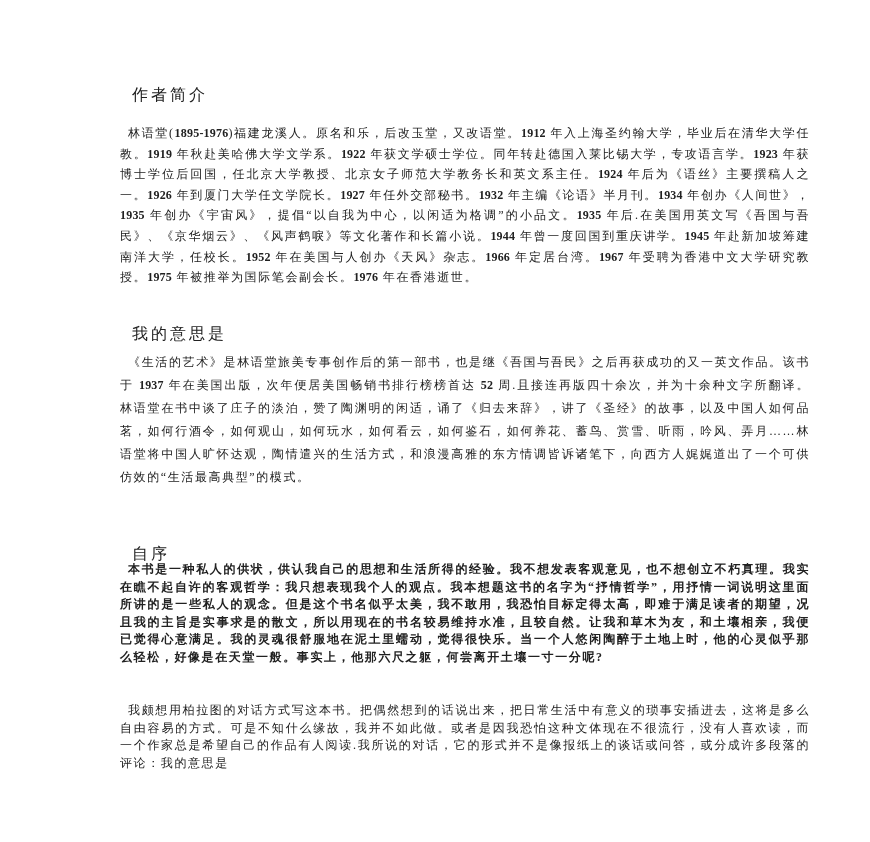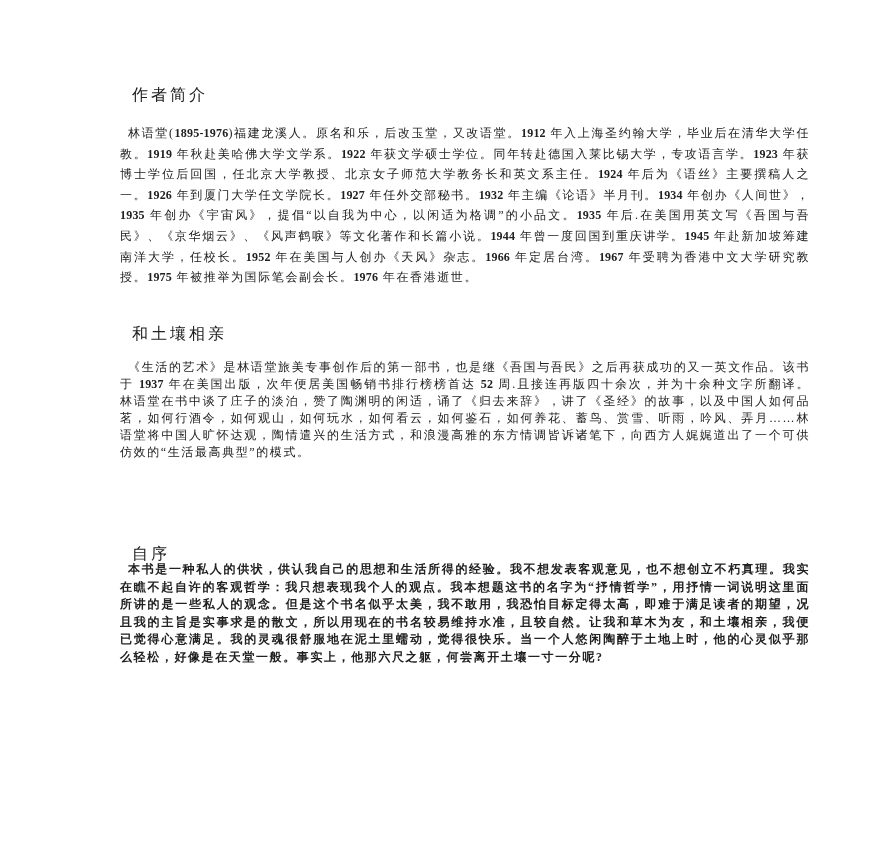--- a/index.html
+++ b/index.html
@@ -41,36 +41,37 @@
   }
   
   .num {
     font-weight: 700;
     letter-spacing: 0.2px;
     font-family: "Liberation Serif", serif;
   }
   #h1 { top: 85px; }
   #p1 { top: 115px; line-height: 20.6px; }
   #h2 { top: 324px; }
-  #p2 { top: 351px; line-height: 17px; }
+  #p2 { top: 343px; line-height: 23px; }
   #h3 { top: 544px; }
   #p3 { top: 553px; line-height: 17.6px; font-weight: bold; }
   #p4 { top: 694px; line-height: 17.6px; }
 </style>
 </head>
 <body>
 
 <div class="page">
 
   <h2 class="sec-h" id="h1">作者简介</h2>
 
   <p class="para" id="p1">林语堂(<span class="num">1895-1976</span>)福建龙溪人。原名和乐，后改玉堂，又改语堂。<span class="num">1912</span> 年入上海圣约翰大学，毕业后在清华大学任教。<span class="num">1919</span> 年秋赴美哈佛大学文学系。<span class="num">1922</span> 年获文学硕士学位。同年转赴德国入莱比锡大学，专攻语言学。<span class="num">1923</span> 年获博士学位后回国，任北京大学教授、北京女子师范大学教务长和英文系主任。<span class="num">1924</span> 年后为《语丝》主要撰稿人之一。<span class="num">1926</span> 年到厦门大学任文学院长。<span class="num">1927</span> 年任外交部秘书。<span class="num">1932</span> 年主编《论语》半月刊。<span class="num">1934</span> 年创办《人间世》，<span class="num">1935</span> 年创办《宇宙风》，提倡“以自我为中心，以闲适为格调”的小品文。<span class="num">1935</span> 年后.在美国用英文写《吾国与吾民》、《京华烟云》、《风声鹤唳》等文化著作和长篇小说。<span class="num">1944</span> 年曾一度回国到重庆讲学。<span class="num">1945</span> 年赴新加坡筹建南洋大学，任校长。<span class="num">1952</span> 年在美国与人创办《天风》杂志。<span class="num">1966</span> 年定居台湾。<span class="num">1967</span> 年受聘为香港中文大学研究教授。<span class="num">1975</span> 年被推举为国际笔会副会长。<span class="num">1976</span> 年在香港逝世。</p>
 
-  <h2 class="sec-h" id="h2">和土壤相亲</h2>
+  <h2 class="sec-h" id="h2">我的意思是</h2>
 
   <p class="para" id="p2">《生活的艺术》是林语堂旅美专事创作后的第一部书，也是继《吾国与吾民》之后再获成功的又一英文作品。该书于 <span class="num">1937</span> 年在美国出版，次年便居美国畅销书排行榜榜首达 <span class="num">52</span> 周.且接连再版四十余次，并为十余种文字所翻译。 林语堂在书中谈了庄子的淡泊，赞了陶渊明的闲适，诵了《归去来辞》，讲了《圣经》的故事，以及中国人如何品茗，如何行酒令，如何观山，如何玩水，如何看云，如何鉴石，如何养花、蓄鸟、赏雪、听雨，吟风、弄月……林语堂将中国人旷怀达观，陶情遣兴的生活方式，和浪漫高雅的东方情调皆诉诸笔下，向西方人娓娓道出了一个可供仿效的“生活最高典型”的模式。</p>
 
   <h2 class="sec-h" id="h3">自序</h2>
 
   <p class="para" id="p3">本书是一种私人的供状，供认我自己的思想和生活所得的经验。我不想发表客观意见，也不想创立不朽真理。我实在瞧不起自许的客观哲学：我只想表现我个人的观点。我本想题这书的名字为“抒情哲学”，用抒情一词说明这里面所讲的是一些私人的观念。但是这个书名似乎太美，我不敢用，我恐怕目标定得太高，即难于满足读者的期望，况且我的主旨是实事求是的散文，所以用现在的书名较易维持水准，且较自然。让我和草木为友，和土壤相亲，我便已觉得心意满足。我的灵魂很舒服地在泥土里蠕动，觉得很快乐。当一个人悠闲陶醉于土地上时，他的心灵似乎那么轻松，好像是在天堂一般。事实上，他那六尺之躯，何尝离开土壤一寸一分呢?</p>
 
+  <p class="para" id="p4">我颇想用柏拉图的对话方式写这本书。把偶然想到的话说出来，把日常生活中有意义的琐事安插进去，这将是多么自由容易的方式。可是不知什么缘故，我并不如此做。或者是因我恐怕这种文体现在不很流行，没有人喜欢读，而一个作家总是希望自己的作品有人阅读.我所说的对话，它的形式并不是像报纸上的谈话或问答，或分成许多段落的评论：我的意思是</p>
 
 </div>
 
 </body></html>

